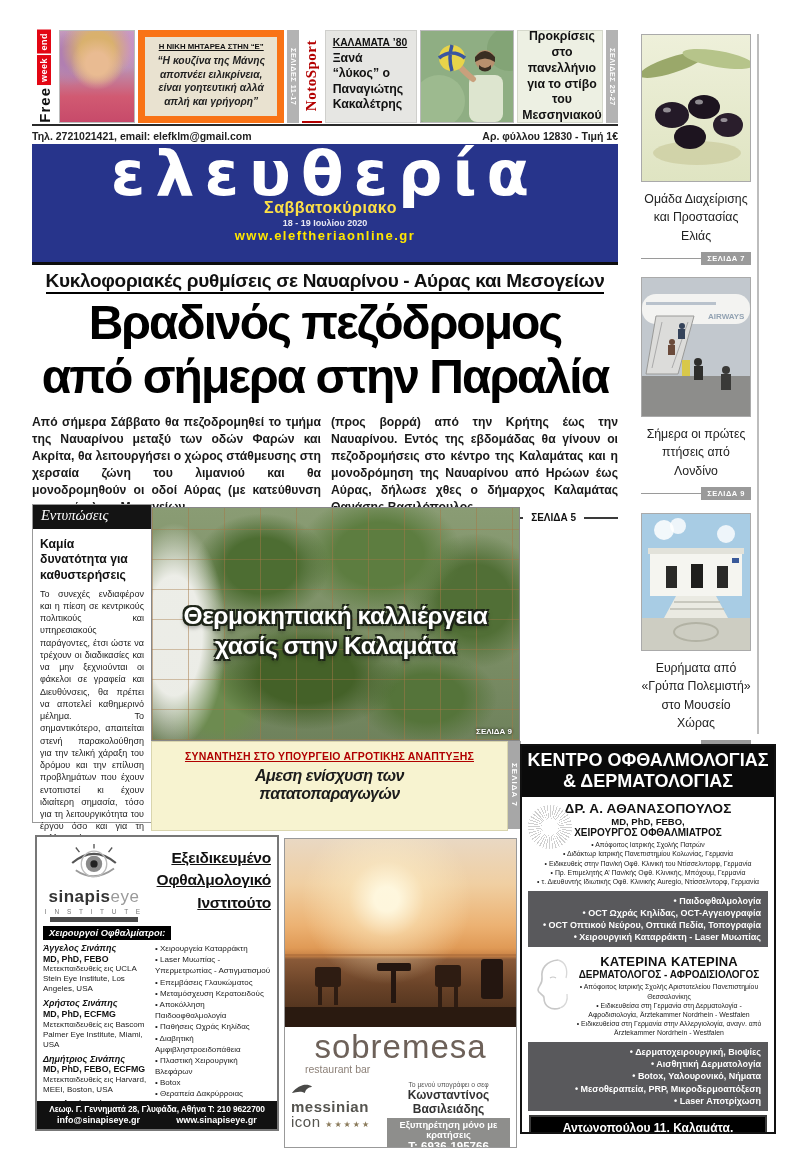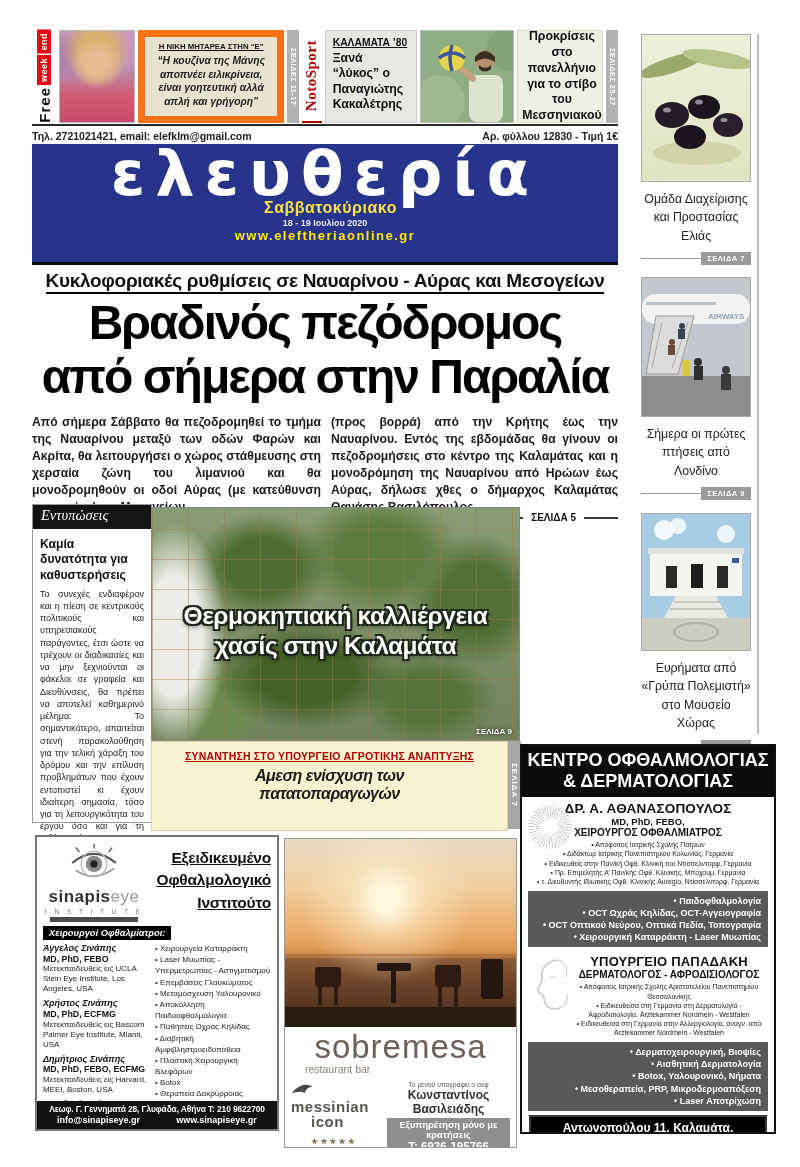--- a/index.html
+++ b/index.html
@@ -157,21 +157,21 @@
        box-sizing:border-box;overflow:hidden;}
   #sunset-photo{position:relative;height:188px;
      background:
        radial-gradient(circle at 44% 32%, rgba(255,249,225,.95) 0 12px, rgba(255,240,200,.5) 38px, rgba(255,240,200,0) 85px),
        linear-gradient(180deg,#e9d8c3 0%,#f0cfa2 24%,#ecb273 46%,#e09a56 58%,#c98346 62%,#8a5a38 64%,#6a4328 78%,#432a18 100%);}
   #sobre-name{font-size:33px;color:#6d6159;text-align:center;letter-spacing:1px;line-height:1.0;margin-top:3px;}
   #sobre-sub{font-size:10.5px;color:#8d8178;padding-left:20px;margin-top:0px;}
   #sobre-bottom{display:flex;margin-top:6px;padding:0 6px;gap:4px;}
   #messinian{width:92px;color:#55544f;}
   #messinian .m1{font-size:15px;font-weight:bold;letter-spacing:.5px;line-height:1;}
-  #messinian .m2{font-size:15px;font-weight:bold;letter-spacing:.5px;line-height:1.1;margin-left:20px;}
+  #messinian .m2{font-size:15px;font-weight:normal;letter-spacing:.5px;line-height:1.1;}
   #messinian .stars{font-size:8px;color:#8a7a5a;letter-spacing:2px;}
   #sobre-right{flex:1;text-align:center;}
   #sobre-right .chef1{font-size:6.8px;color:#555;}
   #sobre-right .chef2{font-size:12px;font-weight:bold;color:#333;}
   #sobre-book{background:#8e8e8c;color:#fff;margin-top:2px;padding:2px 2px 3px;}
   #sobre-book .b1{font-size:9.3px;font-weight:bold;}
   #sobre-book .b2{font-size:11.5px;font-weight:bold;}
 </style>
 </head>
 <body>
@@ -378,21 +378,21 @@
         <div class="gray-li">OCT Ωχράς Κηλίδας, OCT-Αγγειογραφία</div>
         <div class="gray-li">OCT Οπτικού Νεύρου, Οπτικά Πεδία, Τοπογραφία</div>
         <div class="gray-li">Χειρουργική Καταρράκτη - Laser Μυωπίας</div>
       </div>
     <div class="c-sec" style="padding-left:50px;">
       <svg class="face-icon" width="42" height="58" viewBox="0 0 42 58">
         <path d="M28,4 C16,5 11,13 12,21 C13,28 8,30 8,34 C8,38 14,38 14,42 C14,50 21,55 30,52" fill="none" stroke="#c8c8c8" stroke-width="1.6"></path>
         <path d="M28,4 C36,6 38,14 36,22 M30,52 C36,50 38,44 37,38" fill="none" stroke="#d8d8d8" stroke-width="1.3"></path>
         <path d="M20,22 q3,-2 6,0" fill="none" stroke="#c8c8c8" stroke-width="1.2"></path>
       </svg>
-      <div class="c-name" style="font-size:13px;">ΥΠΟΥΡΓΕΙΟ ΠΑΠΑΔΑΚΗ</div>
+      <div class="c-name" style="font-size:13px;">ΚΑΤΕΡΙΝΑ ΚΑΤΕΡΙΝΑ</div>
       <div class="c-role">ΔΕΡΜΑΤΟΛΟΓΟΣ - ΑΦΡΟΔΙΣΙΟΛΟΓΟΣ</div>
       <div class="qual-list">
           <div class="qual-li">Απόφοιτος Ιατρικής Σχολής Αριστοτελείου Πανεπιστημίου Θεσσαλονίκης</div>
           <div class="qual-li">Ειδικευθείσα στη Γερμανία στη Δερματολογία - Αφροδισιολογία, Ärztekammer Nordrhein - Westfalen</div>
           <div class="qual-li">Ειδικευθείσα στη Γερμανία στην Αλλεργιολογία, αναγν. από Ärztekammer Nordrhein - Westfalen</div>
         </div>
     </div>
     <div class="gray-box">
         <div class="gray-li">Δερματοχειρουργική, Βιοψίες</div>
         <div class="gray-li">Αισθητική Δερματολογία</div>
@@ -444,21 +444,21 @@
           <div class="dd">Μετεκπαιδευθείς εις Harvard, MEEI, Boston, USA</div>
         </div>
         <div class="doc">
           <div class="dn">Βασιλική Σινάπη MD</div>
         </div>
       </div>
       <div id="sinapis-services">
           <div class="svc-li">Χειρουργεία Καταρράκτη</div>
           <div class="svc-li">Laser Μυωπίας - Υπερμετρωπίας - Αστιγματισμού</div>
           <div class="svc-li">Επεμβάσεις Γλαυκώματος</div>
-          <div class="svc-li">Μεταμόσχευση Υαλουρονικό</div>
+          <div class="svc-li">Μεταμόσχευση Κερατοειδούς</div>
           <div class="svc-li">Αποκόλληση Παιδοοφθαλμολογία</div>
           <div class="svc-li">Παθήσεις Ωχράς Κηλίδας</div>
           <div class="svc-li">Διαβητική Αμφιβληστροειδοπάθεια</div>
           <div class="svc-li">Πλαστική Χειρουργική Βλεφάρων</div>
           <div class="svc-li">Botox</div>
           <div class="svc-li">Θεραπεία Δακρύρροιας</div>
           <div class="svc-li">Παιδοοφθαλμολογία - Στραβισμός</div>
         </div>
     </div>
     <div id="sinapis-footer">

